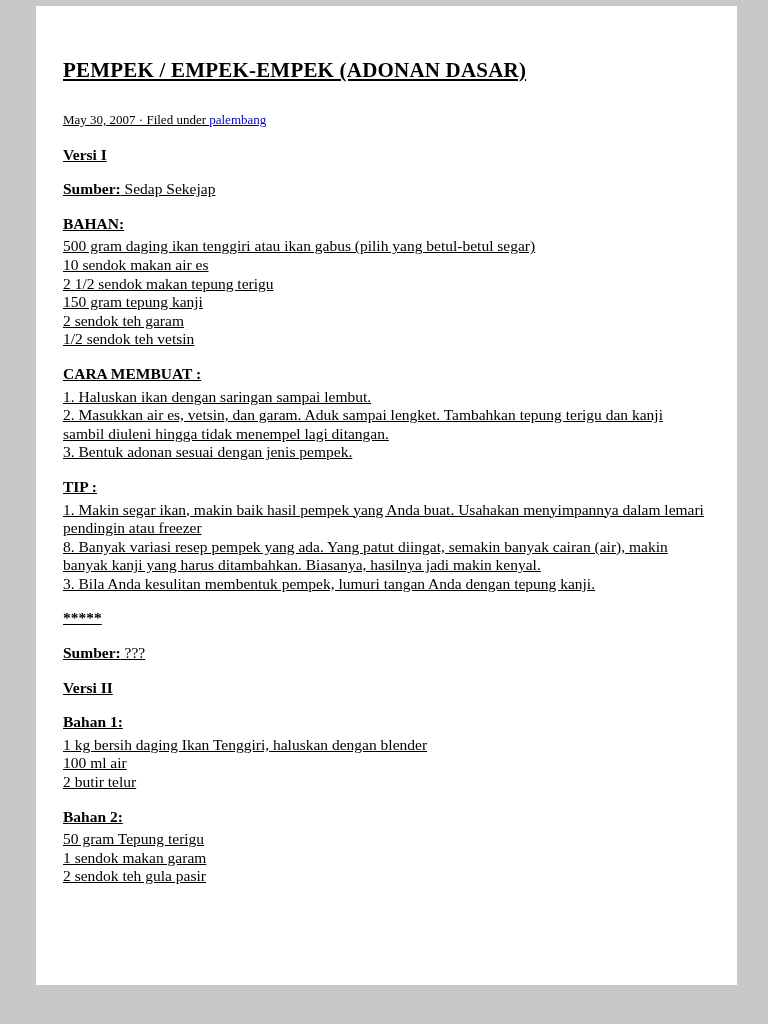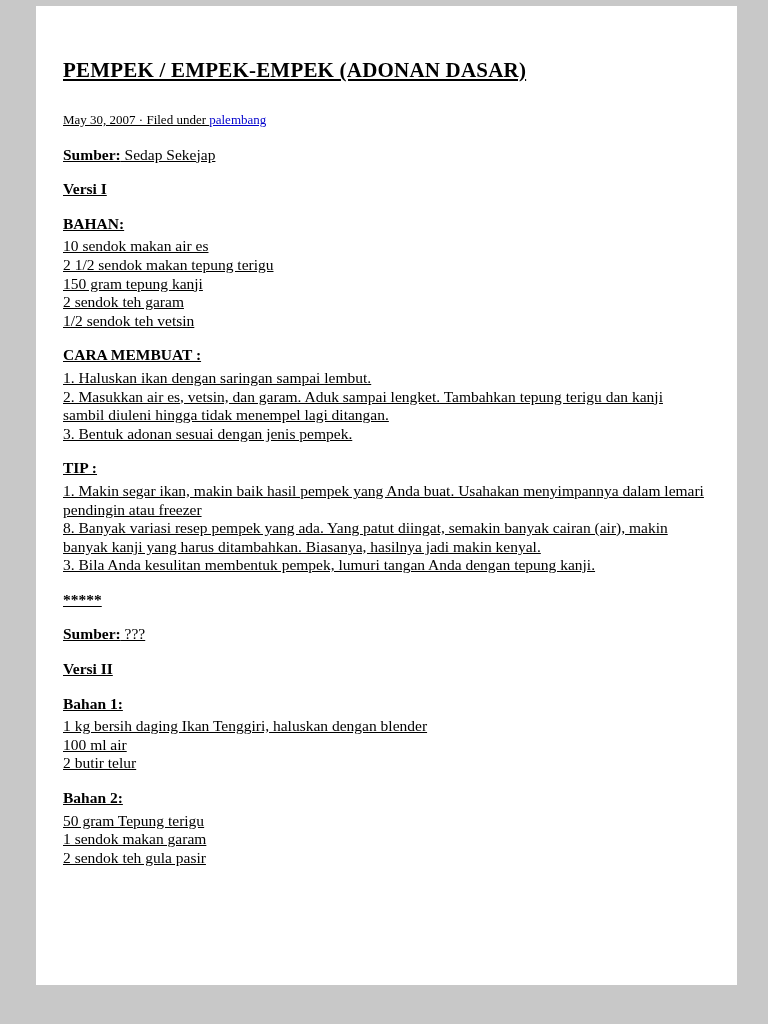--- a/index.html
+++ b/index.html
@@ -53,24 +53,25 @@
 <body>
 
 <div class="page">
   <h1 class="doc-title">PEMPEK / EMPEK-EMPEK (ADONAN DASAR)</h1>
 
   <div class="meta-line">
     <span>May 30, 2007 · Filed under </span><a href="#">palembang</a>
   </div>
 
   <div>
+      <div class="block bold">Versi I</div>
       <div class="block"><span class="bold">Sumber:</span><span> Sedap Sekejap</span></div>
-      <div class="block bold">Versi I</div>
       <div class="block">
         <div class="bold section-head">BAHAN:</div>
+        <div class="text-line">500 gram daging ikan tenggiri atau ikan gabus (pilih yang betul-betul segar)</div>
         <div class="text-line">10 sendok makan air es</div>
         <div class="text-line">2 1/2 sendok makan tepung terigu</div>
         <div class="text-line">150 gram tepung kanji</div>
         <div class="text-line">2 sendok teh garam</div>
         <div class="text-line">1/2 sendok teh vetsin</div>
       </div>
       <div class="block">
         <div class="bold section-head">CARA MEMBUAT :</div>
         <div class="text-line">1. Haluskan ikan dengan saringan sampai lembut.</div>
         <div class="text-line">2. Masukkan air es, vetsin, dan garam. Aduk sampai lengket. Tambahkan tepung terigu dan kanji sambil diuleni hingga tidak menempel lagi ditangan.</div>

